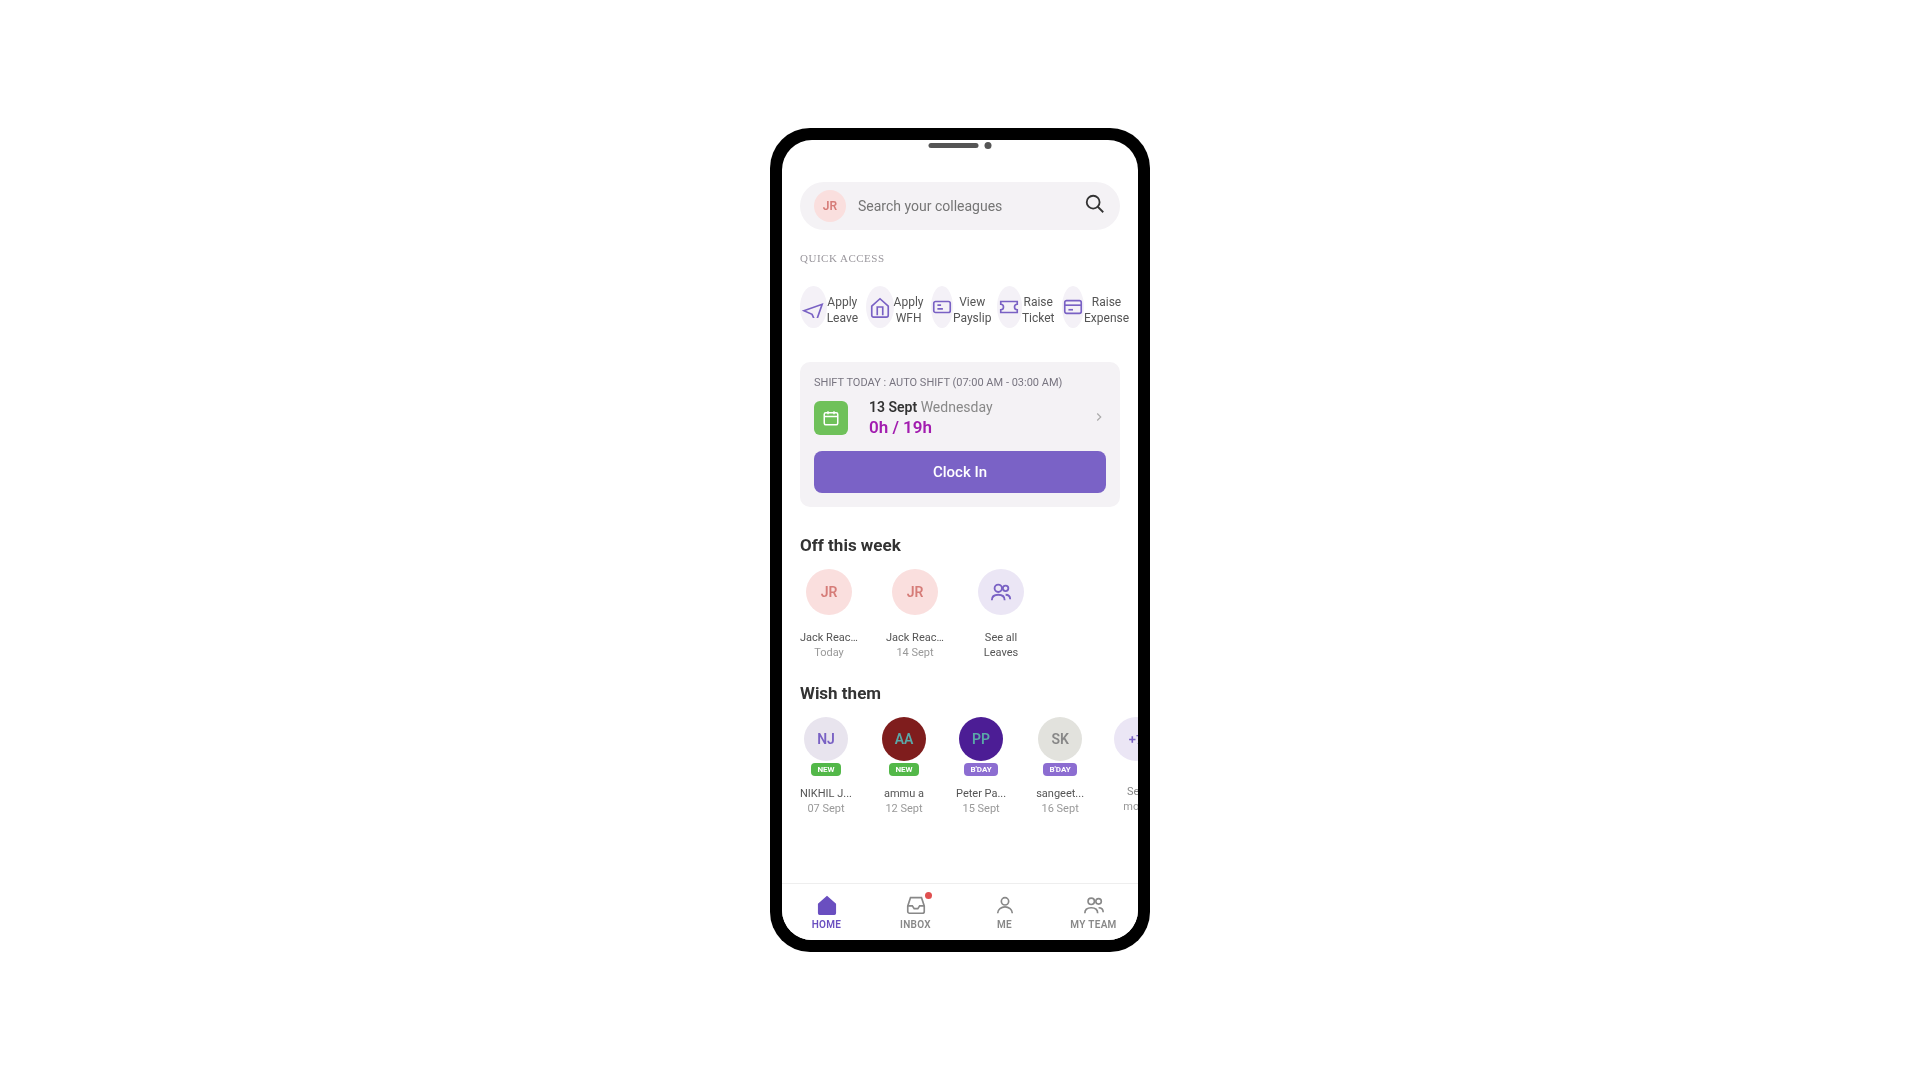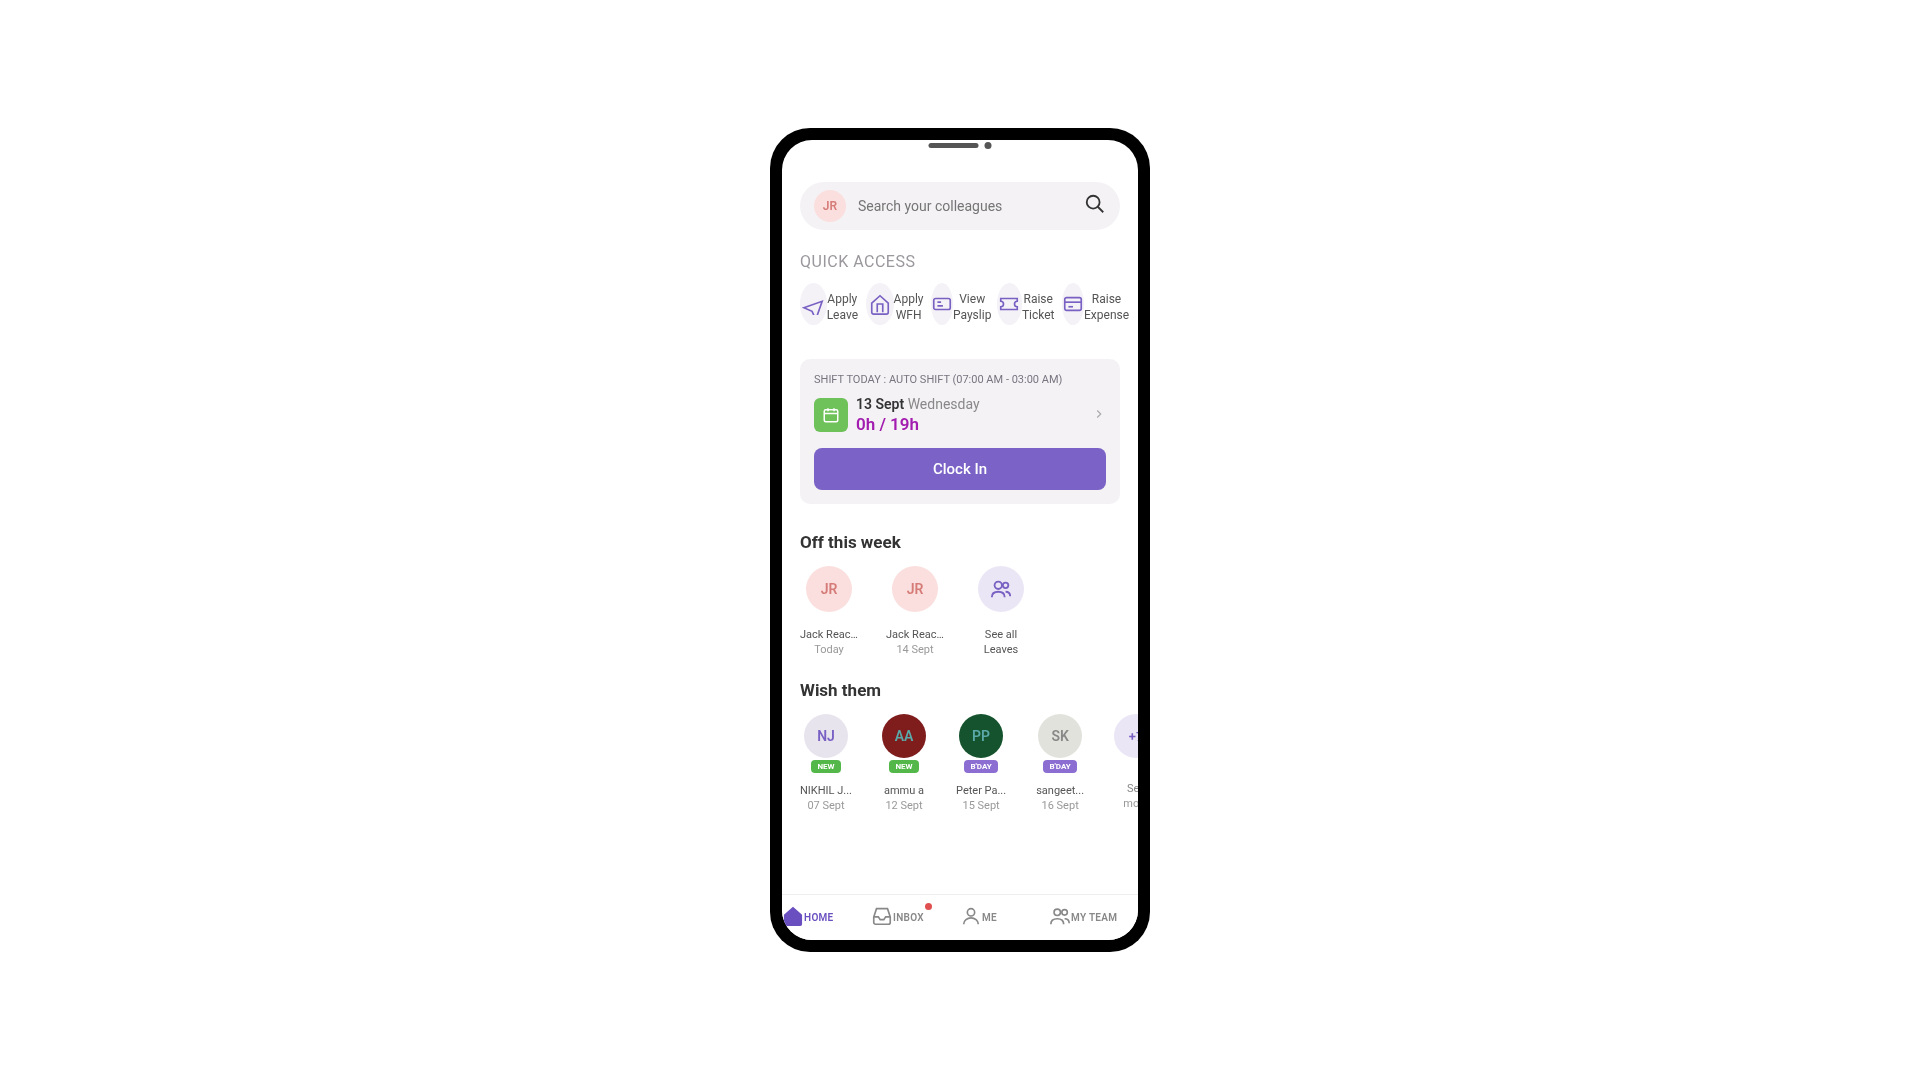--- a/index.html
+++ b/index.html
@@ -59,41 +59,41 @@
 .search-input {
   flex: 1;
   border: none;
   background: transparent;
   font-size: 14px;
   color: #999;
   outline: none;
 }
 .search-icon svg { width: 22px; height: 22px; stroke: #333; fill: none; stroke-width: 2; }
 
-.section-label { font-size: 16px; color: #9a979d; letter-spacing: 0.5px; margin-bottom: 12px; }
+.section-label { font-size: 11px; color: #9a979d; letter-spacing: 0.5px; margin-bottom: 22px; font-family: Liberation Serif, serif; }
 
 .quick-grid { display: flex; justify-content: space-between; margin-bottom: 26px; }
 .qa-item { display: flex; flex-direction: row; align-items: center; width: 58px; cursor: pointer; }
 .qa-circle {
   width: 42px; height: 42px; border-radius: 50%;
   background: #f4f1f7;
   display: flex; align-items: center; justify-content: center;
   margin-bottom: 8px;
 }
 .qa-circle svg { width: 22px; height: 22px; stroke: #7961c4; fill: none; stroke-width: 1.8; }
 .qa-label { font-size: 12px; color: #555; text-align: center; line-height: 1.3; }
 
 .shift-card {
   background: #f4f2f5;
   border-radius: 10px;
   padding: 14px;
   margin-bottom: 28px;
 }
 .shift-top { font-size: 11px; color: #787580; margin-bottom: 10px; }
-.shift-mid { display: flex; align-items: center; gap: 8px; margin-bottom: 14px; }
+.shift-mid { display: flex; align-items: center; gap: 21px; margin-bottom: 14px; }
 .shift-icon {
   width: 34px; height: 34px; background: #6fc15a; border-radius: 6px;
   display: flex; align-items: center; justify-content: center;
 }
 .shift-icon svg { width: 18px; height: 18px; stroke: #fff; fill: none; stroke-width: 2; }
 .shift-date-row { font-size: 14px; }
 .shift-date-bold { font-weight: 600; color: #333; }
 .shift-date-day { color: #888; }
 .shift-hours { font-size: 17px; font-weight: 600; color: #a21caf; margin-top: 2px; }
 .shift-chevron { margin-left: auto; }
@@ -127,33 +127,33 @@
   margin-bottom: 2px;
 }
 .badge {
   font-size: 8px; font-weight: 700; padding: 2px 6px; border-radius: 4px;
   color: #fff; margin-bottom: 3px;
 }
 .badge-new { background: #53bছ49; background: #53b849; }
 .badge-bday { background: #8c6dd1; }
 .wc-nj { background: #e8e4ee; color: #7961c4; }
 .wc-aa { background: #7f1d1d; color: #5aa8a8; }
-.wc-pp { background: #14532d; color: #5aa8a8; }
+.wc-pp { background: #4c1d95; color: #5aa8a8; }
 .wc-sk { background: #e2e2dd; color: #888; }
 .wc-more { background: #ebe6f5; color: #7961c4; font-size: 13px; }
 
 
 .bottom-nav {
   display: flex;
   border-top: 1px solid #eee;
   background: #fff;
 }
 .nav-item {
   flex: 1;
-  display: flex; flex-direction: row; align-items: center;
+  display: flex; flex-direction: column; align-items: center;
   padding: 10px 0;
   cursor: pointer;
   position: relative;
 }
 .nav-item svg { width: 22px; height: 22px; stroke: #888; fill: none; stroke-width: 1.8; margin-bottom: 3px; }
 .nav-item.active svg { stroke: #6a4fc0; fill: #6a4fc0; }
 .nav-label { font-size: 10px; color: #888; font-weight: 600; letter-spacing: 0.3px; }
 .nav-item.active .nav-label { color: #6a4fc0; }
 .nav-dot { position: absolute; top: 8px; right: 28px; width: 7px; height: 7px; background: #e05050; border-radius: 50%; }
 </style>

